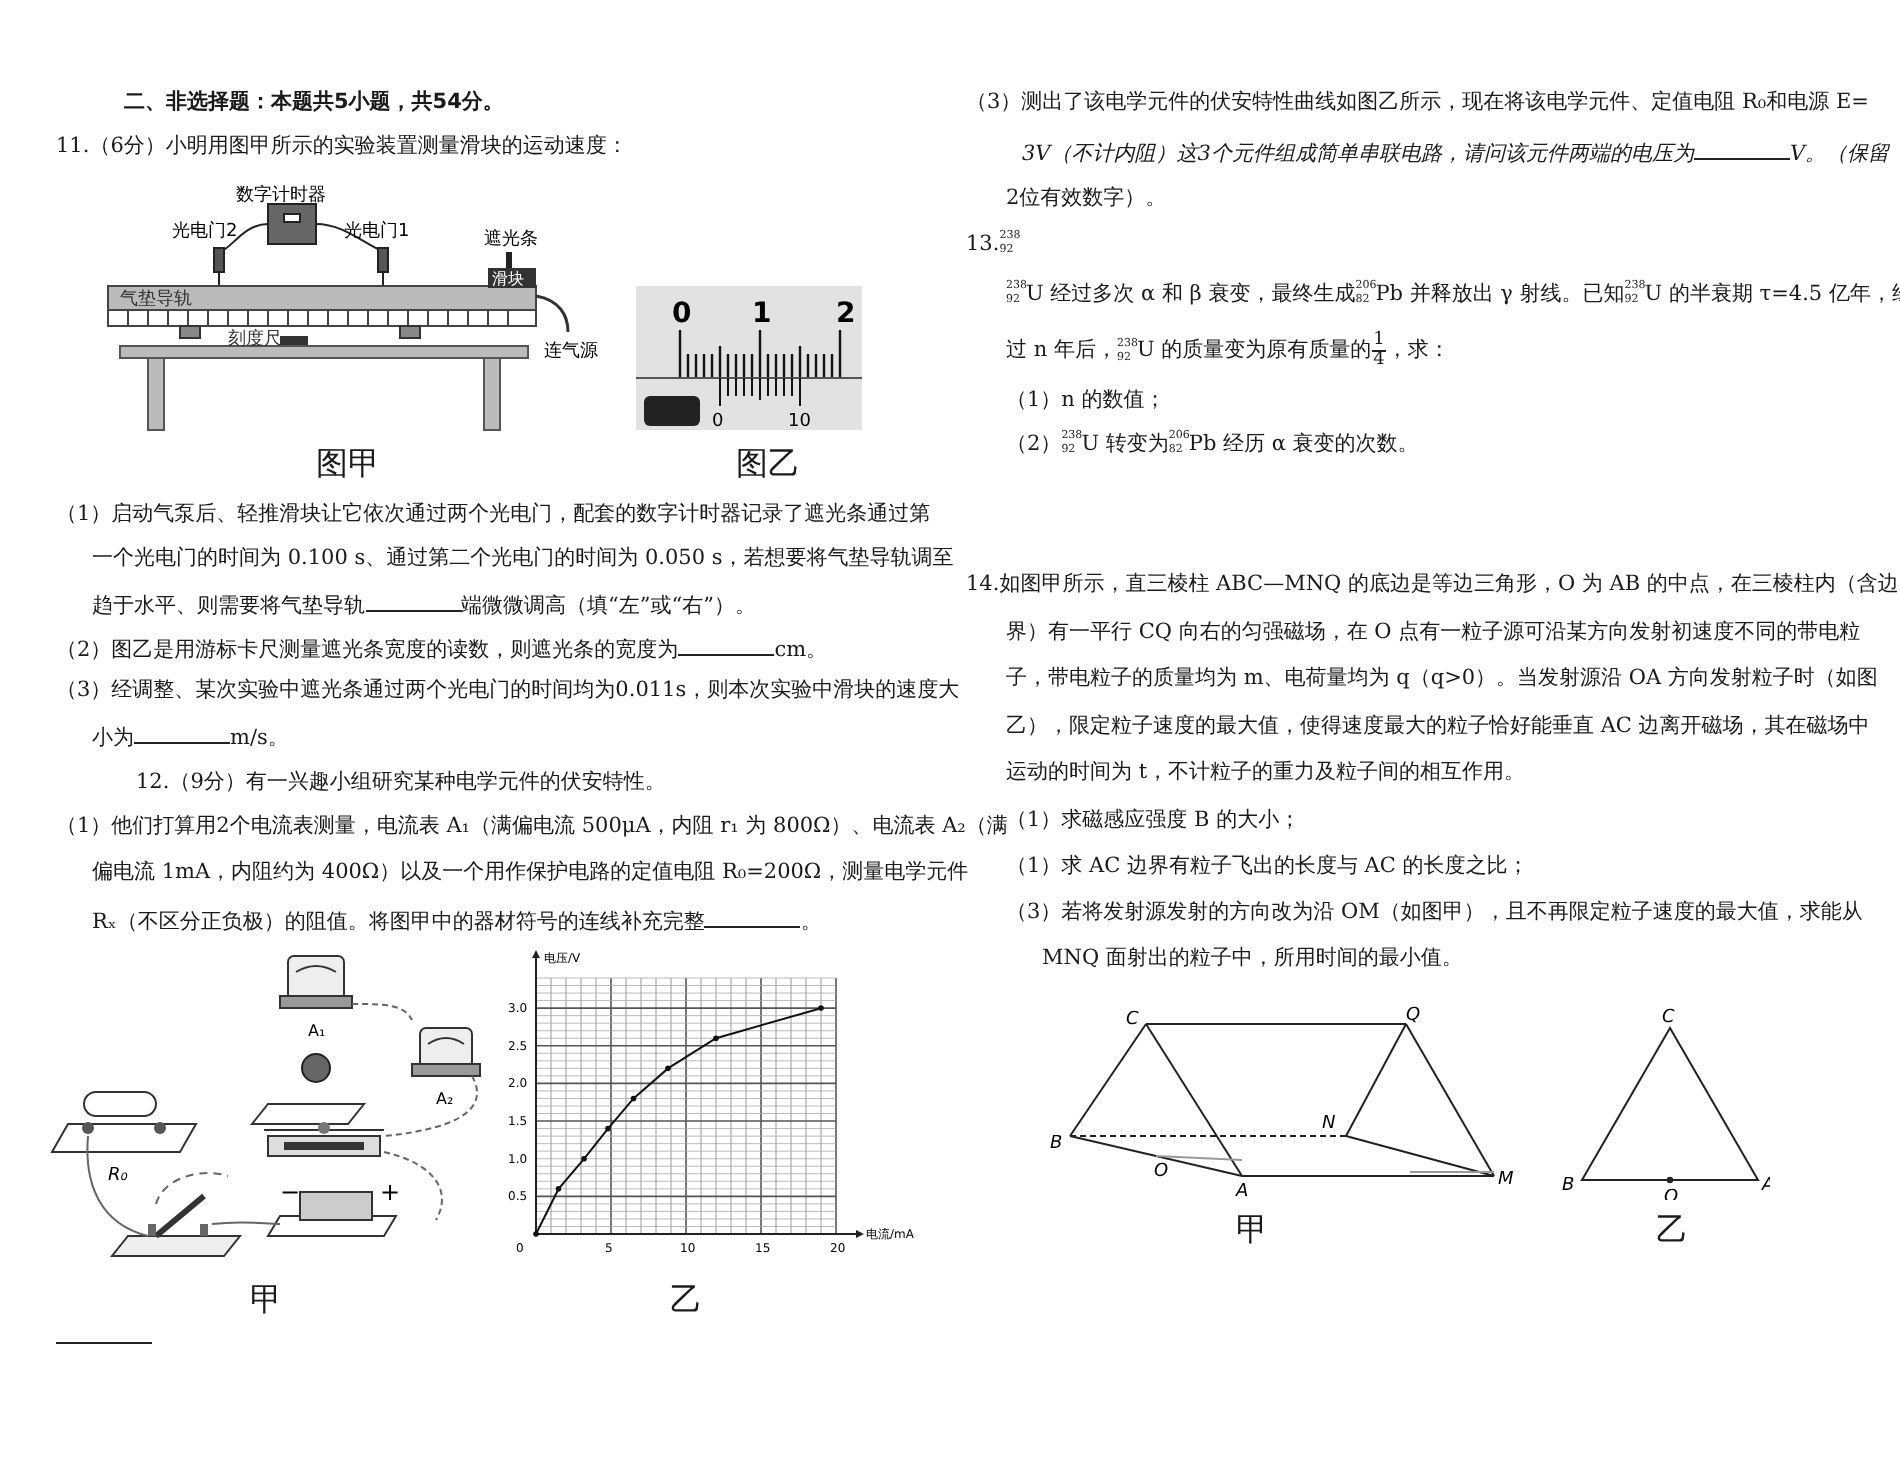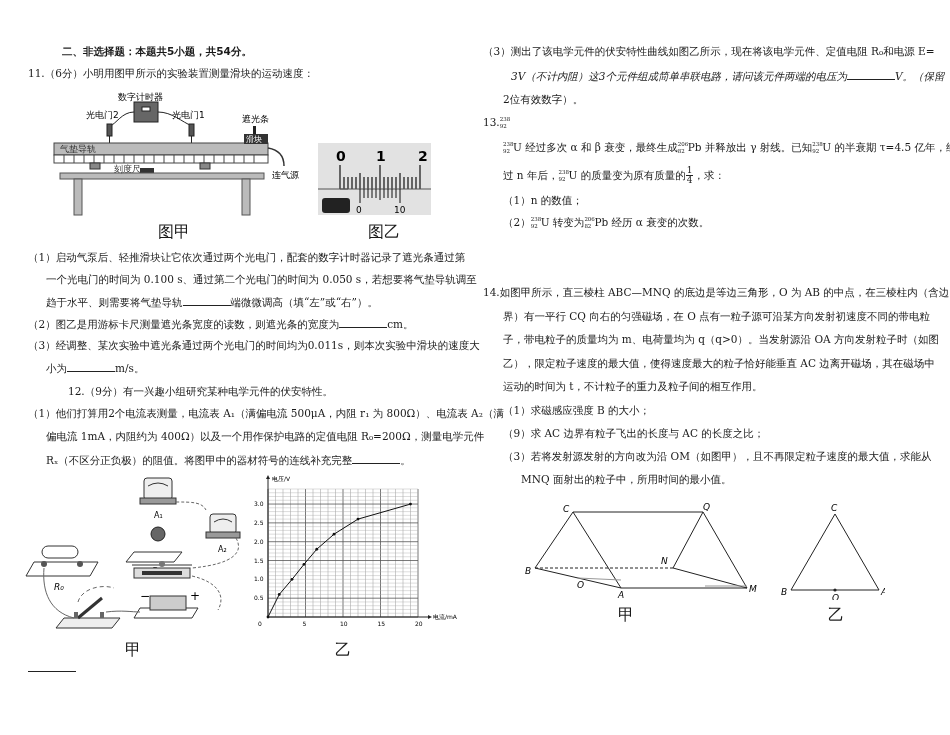--- a/index.html
+++ b/index.html
@@ -336,21 +336,21 @@
   <div class="line" style="left:28px;top:215px;">
     <span>（2）</span><span class="iso"><span class="ms">238</span><span class="zs">92</span></span><span>U 转变为</span><span class="iso"><span class="ms">206</span><span class="zs">82</span></span><span>Pb 经历 α 衰变的次数。</span>
   </div>
 
   <div class="line" style="left:8px;top:285px;">14.如图甲所示，直三棱柱 ABC—MNQ 的底边是等边三角形，O 为 AB 的中点，在三棱柱内（含边</div>
   <div class="line" style="left:28px;top:309px;">界）有一平行 CQ 向右的匀强磁场，在 O 点有一粒子源可沿某方向发射初速度不同的带电粒</div>
   <div class="line" style="left:28px;top:332px;">子，带电粒子的质量均为 m、电荷量均为 q（q&gt;0）。当发射源沿 OA 方向发射粒子时（如图</div>
   <div class="line" style="left:28px;top:356px;">乙），限定粒子速度的最大值，使得速度最大的粒子恰好能垂直 AC 边离开磁场，其在磁场中</div>
   <div class="line" style="left:28px;top:379px;">运动的时间为 t，不计粒子的重力及粒子间的相互作用。</div>
   <div class="line" style="left:28px;top:403px;">（1）求磁感应强度 B 的大小；</div>
-  <div class="line" style="left:28px;top:426px;">（9）求 AC 边界有粒子飞出的长度与 AC 的长度之比；</div>
+  <div class="line" style="left:28px;top:426px;">（1）求 AC 边界有粒子飞出的长度与 AC 的长度之比；</div>
   <div class="line" style="left:28px;top:449px;">（3）若将发射源发射的方向改为沿 OM（如图甲），且不再限定粒子速度的最大值，求能从</div>
   <div class="line" style="left:46px;top:472px;">MNQ 面射出的粒子中，所用时间的最小值。</div>
 
   <svg style="position:absolute;left:50px;top:500px;" width="240" height="100">
     <g stroke="#222" fill="none" stroke-width="1">
       <line x1="10" y1="68" x2="48" y2="12"></line>
       <line x1="48" y1="12" x2="96" y2="88"></line>
       <line x1="48" y1="12" x2="178" y2="12"></line>
       <line x1="178" y1="12" x2="148" y2="68"></line>
       <line x1="178" y1="12" x2="222" y2="88"></line>

